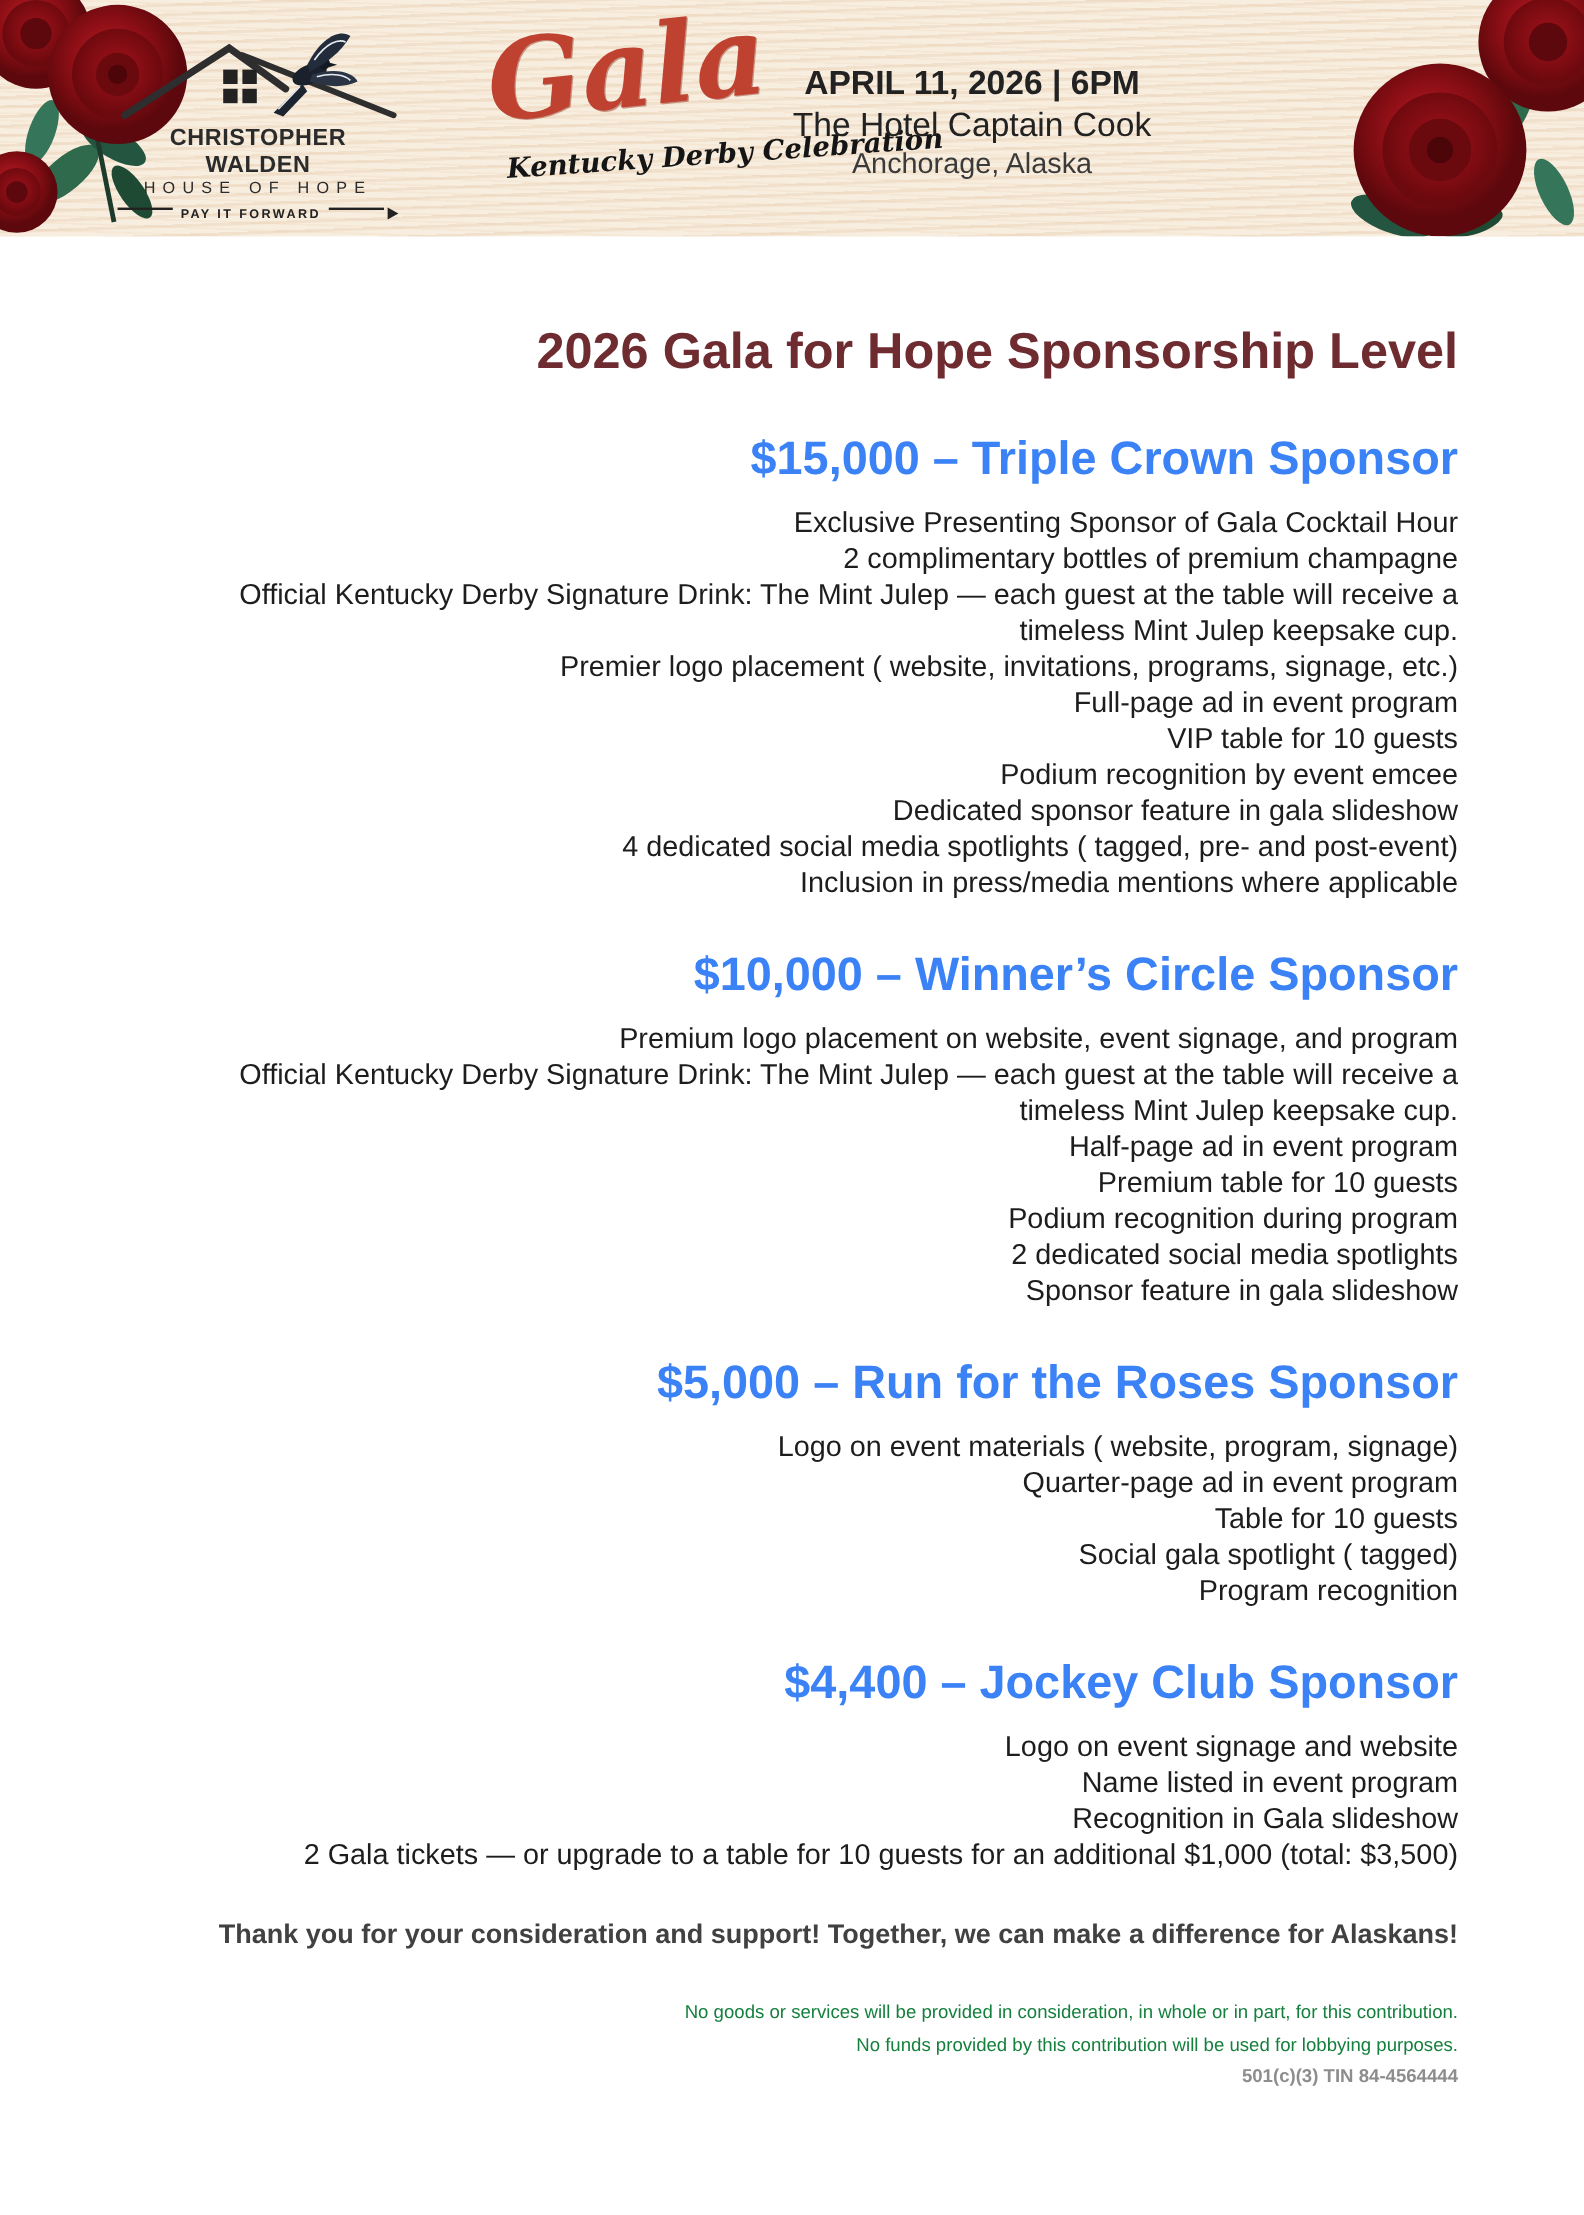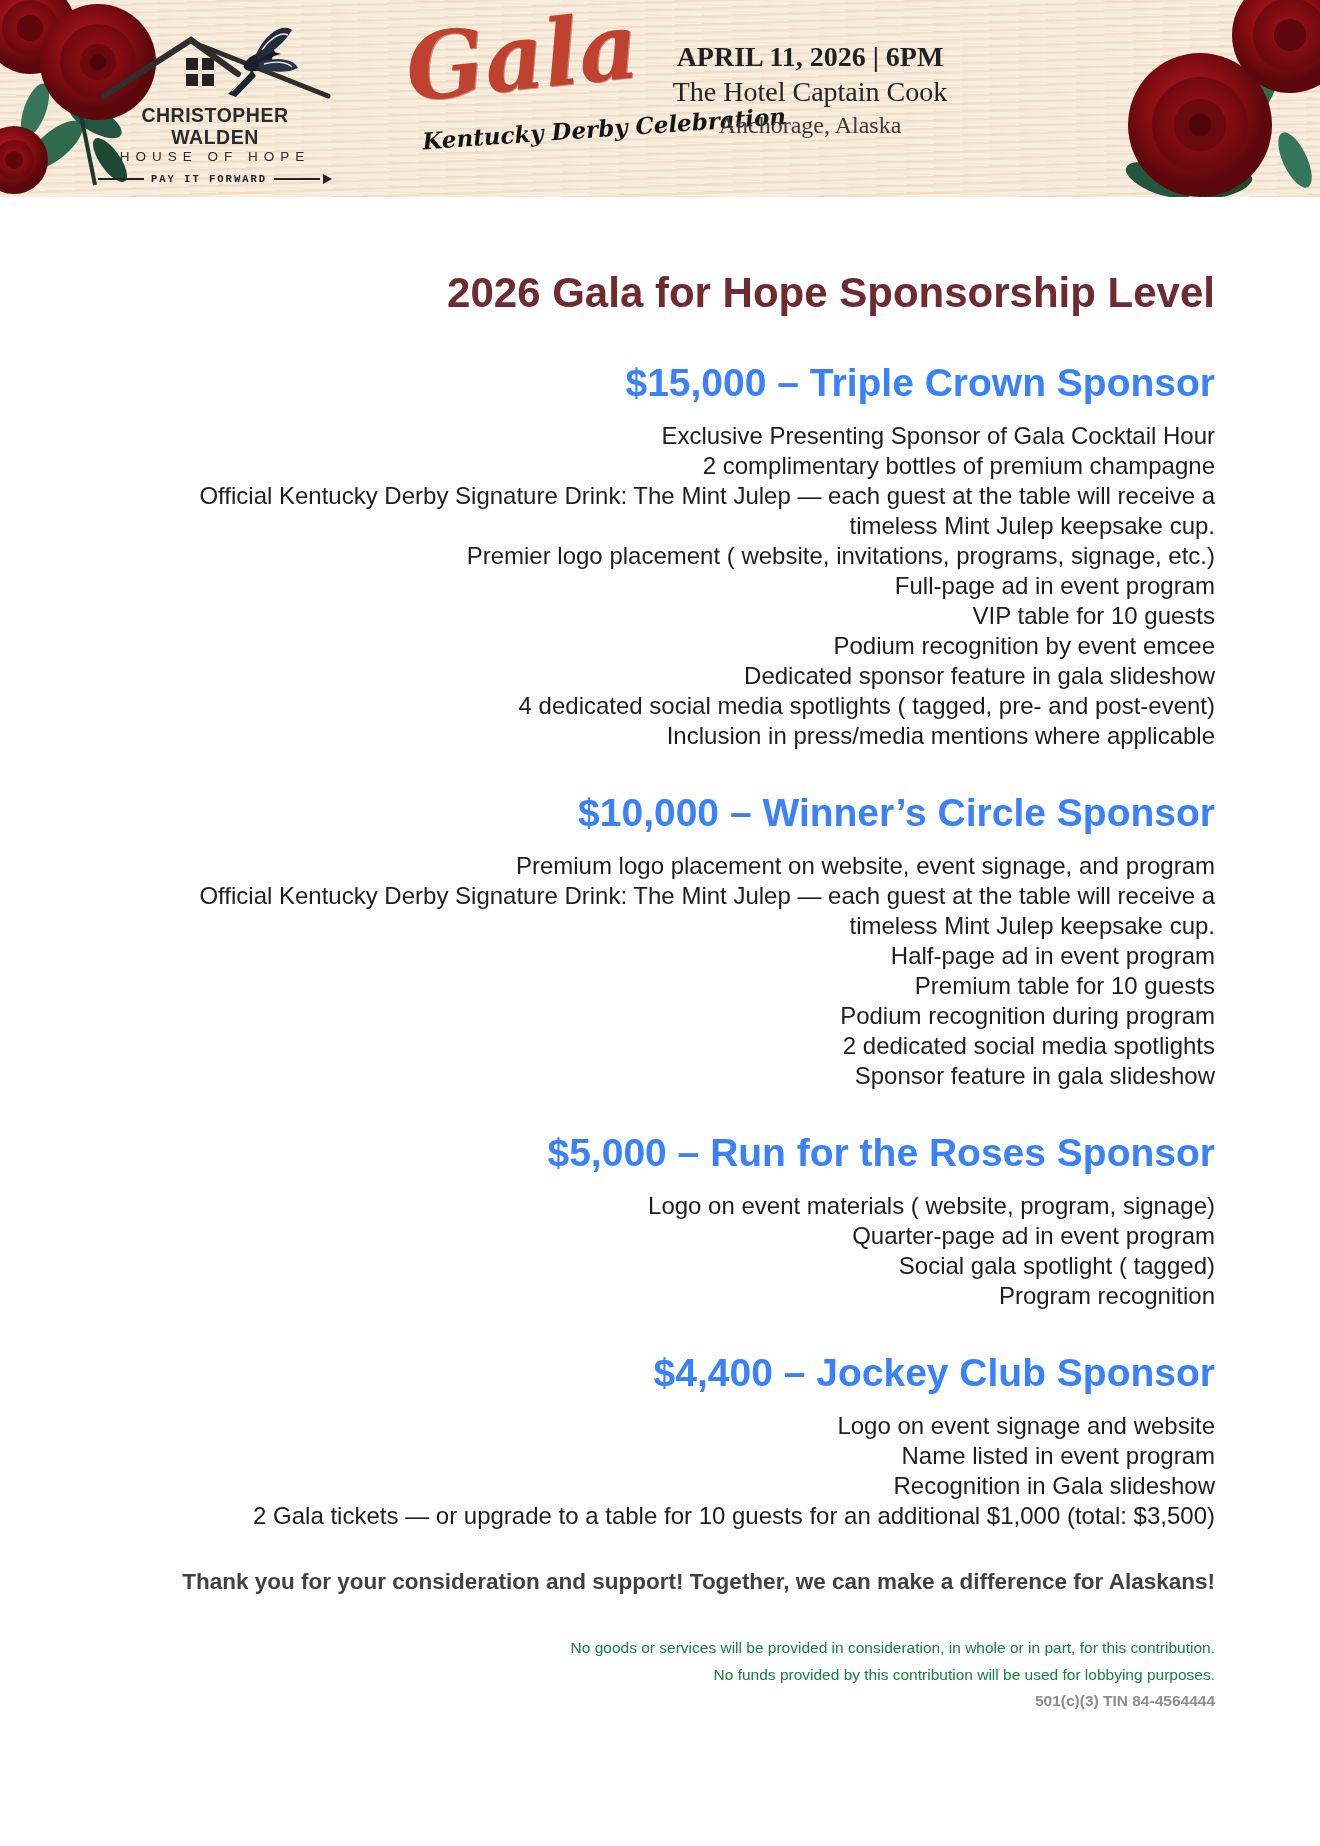--- a/index.html
+++ b/index.html
@@ -16,35 +16,35 @@
       repeating-linear-gradient(2deg, rgba(236,206,176,0.22) 0px, rgba(236,206,176,0.22) 1px, rgba(255,250,242,0) 2px, rgba(255,250,242,0) 6px),
       #f8eedf;
   }
   .roses{position:absolute;top:0;}
   .roses-left{left:0;}
   .roses-right{right:0;}
   .logo{position:absolute;left:96px;top:26px;width:238px;text-align:center;color:#2b2b2b;}
   .logo-art{display:block;margin:0 auto;}
   .logo-name{font-size:19.5px;font-weight:bold;letter-spacing:0.5px;line-height:22px;}
   .logo-sub{font-size:13.5px;letter-spacing:6px;line-height:16px;margin-top:1px;}
-  .logo-tagline{display:flex;align-items:center;justify-content:center;margin-top:8px;gap:7px;font-size:10.5px;font-weight:bold;letter-spacing:2px;color:#222;font-family:Liberation Mono, monospace;}
+  .logo-tagline{display:flex;justify-content:center;margin-top:8px;gap:7px;font-size:10.5px;font-weight:bold;letter-spacing:2px;color:#222;}
   .rule{display:inline-block;height:2px;background:#222;width:46px;}
   .arrowhead{width:0;height:0;border-left:9px solid #222;border-top:5px solid transparent;border-bottom:5px solid transparent;margin-left:-4px;}
   .gala{position:absolute;left:352px;top:2px;width:340px;text-align:center;}
   .gala-script{
     font-family:"DejaVu Serif", serif;font-style:italic;font-weight:bold;
     font-size:92px;line-height:110px;color:#bf4130;transform:rotate(-6deg);
     text-shadow:1px 1px 0 rgba(140,40,25,0.45);
   }
   .gala-sub{
     font-family:"DejaVu Serif", serif;font-style:italic;font-weight:bold;
     font-size:23px;color:#151515;transform:rotate(-4deg);
     margin-top:6px;margin-left:70px;white-space:nowrap;
   }
-  .event-details{position:absolute;left:655px;top:40px;width:310px;text-align:center;color:#222;font-family:Liberation Serif, serif;}
+  .event-details{position:absolute;left:655px;top:52px;width:310px;text-align:center;color:#222;font-family:Liberation Sans, sans-serif;}
   .event-date{font-size:28px;font-weight:bold;line-height:34px;}
   .event-venue{font-size:28px;line-height:36px;text-align:center;}
   .event-city{font-size:24px;line-height:30px;color:#3a3a3a;}
   
   .content{width:1110px;margin:0 auto;text-align:right;}
   .title{
     margin:72px 0 46px 0;font-size:42px;font-weight:bold;color:#6e2b30;line-height:48px;
   }
   .tier{
     margin:42px 0 18px 0;font-size:39px;font-weight:bold;color:#3b82f6;line-height:40px;
@@ -186,20 +186,21 @@
       <p class="line">Premium table for 10 guests</p>
       <p class="line">Podium recognition during program</p>
       <p class="line">2 dedicated social media spotlights</p>
       <p class="line">Sponsor feature in gala slideshow</p>
     </section>
 
     <section>
       <h2 class="tier">$5,000 – Run for the Roses Sponsor</h2>
       <p class="line">Logo on event materials ( website, program, signage)</p>
       <p class="line">Quarter-page ad in event program</p>
+      <p class="line">Table for 10 guests</p>
       <p class="line">Social gala spotlight ( tagged)</p>
       <p class="line">Program recognition</p>
     </section>
 
     <section>
       <h2 class="tier">$4,400 – Jockey Club Sponsor</h2>
       <p class="line">Logo on event signage and website</p>
       <p class="line">Name listed in event program</p>
       <p class="line">Recognition in Gala slideshow</p>
       <p class="line">2 Gala tickets — or upgrade to a table for 10 guests for an additional $1,000 (total: $3,500)</p>

